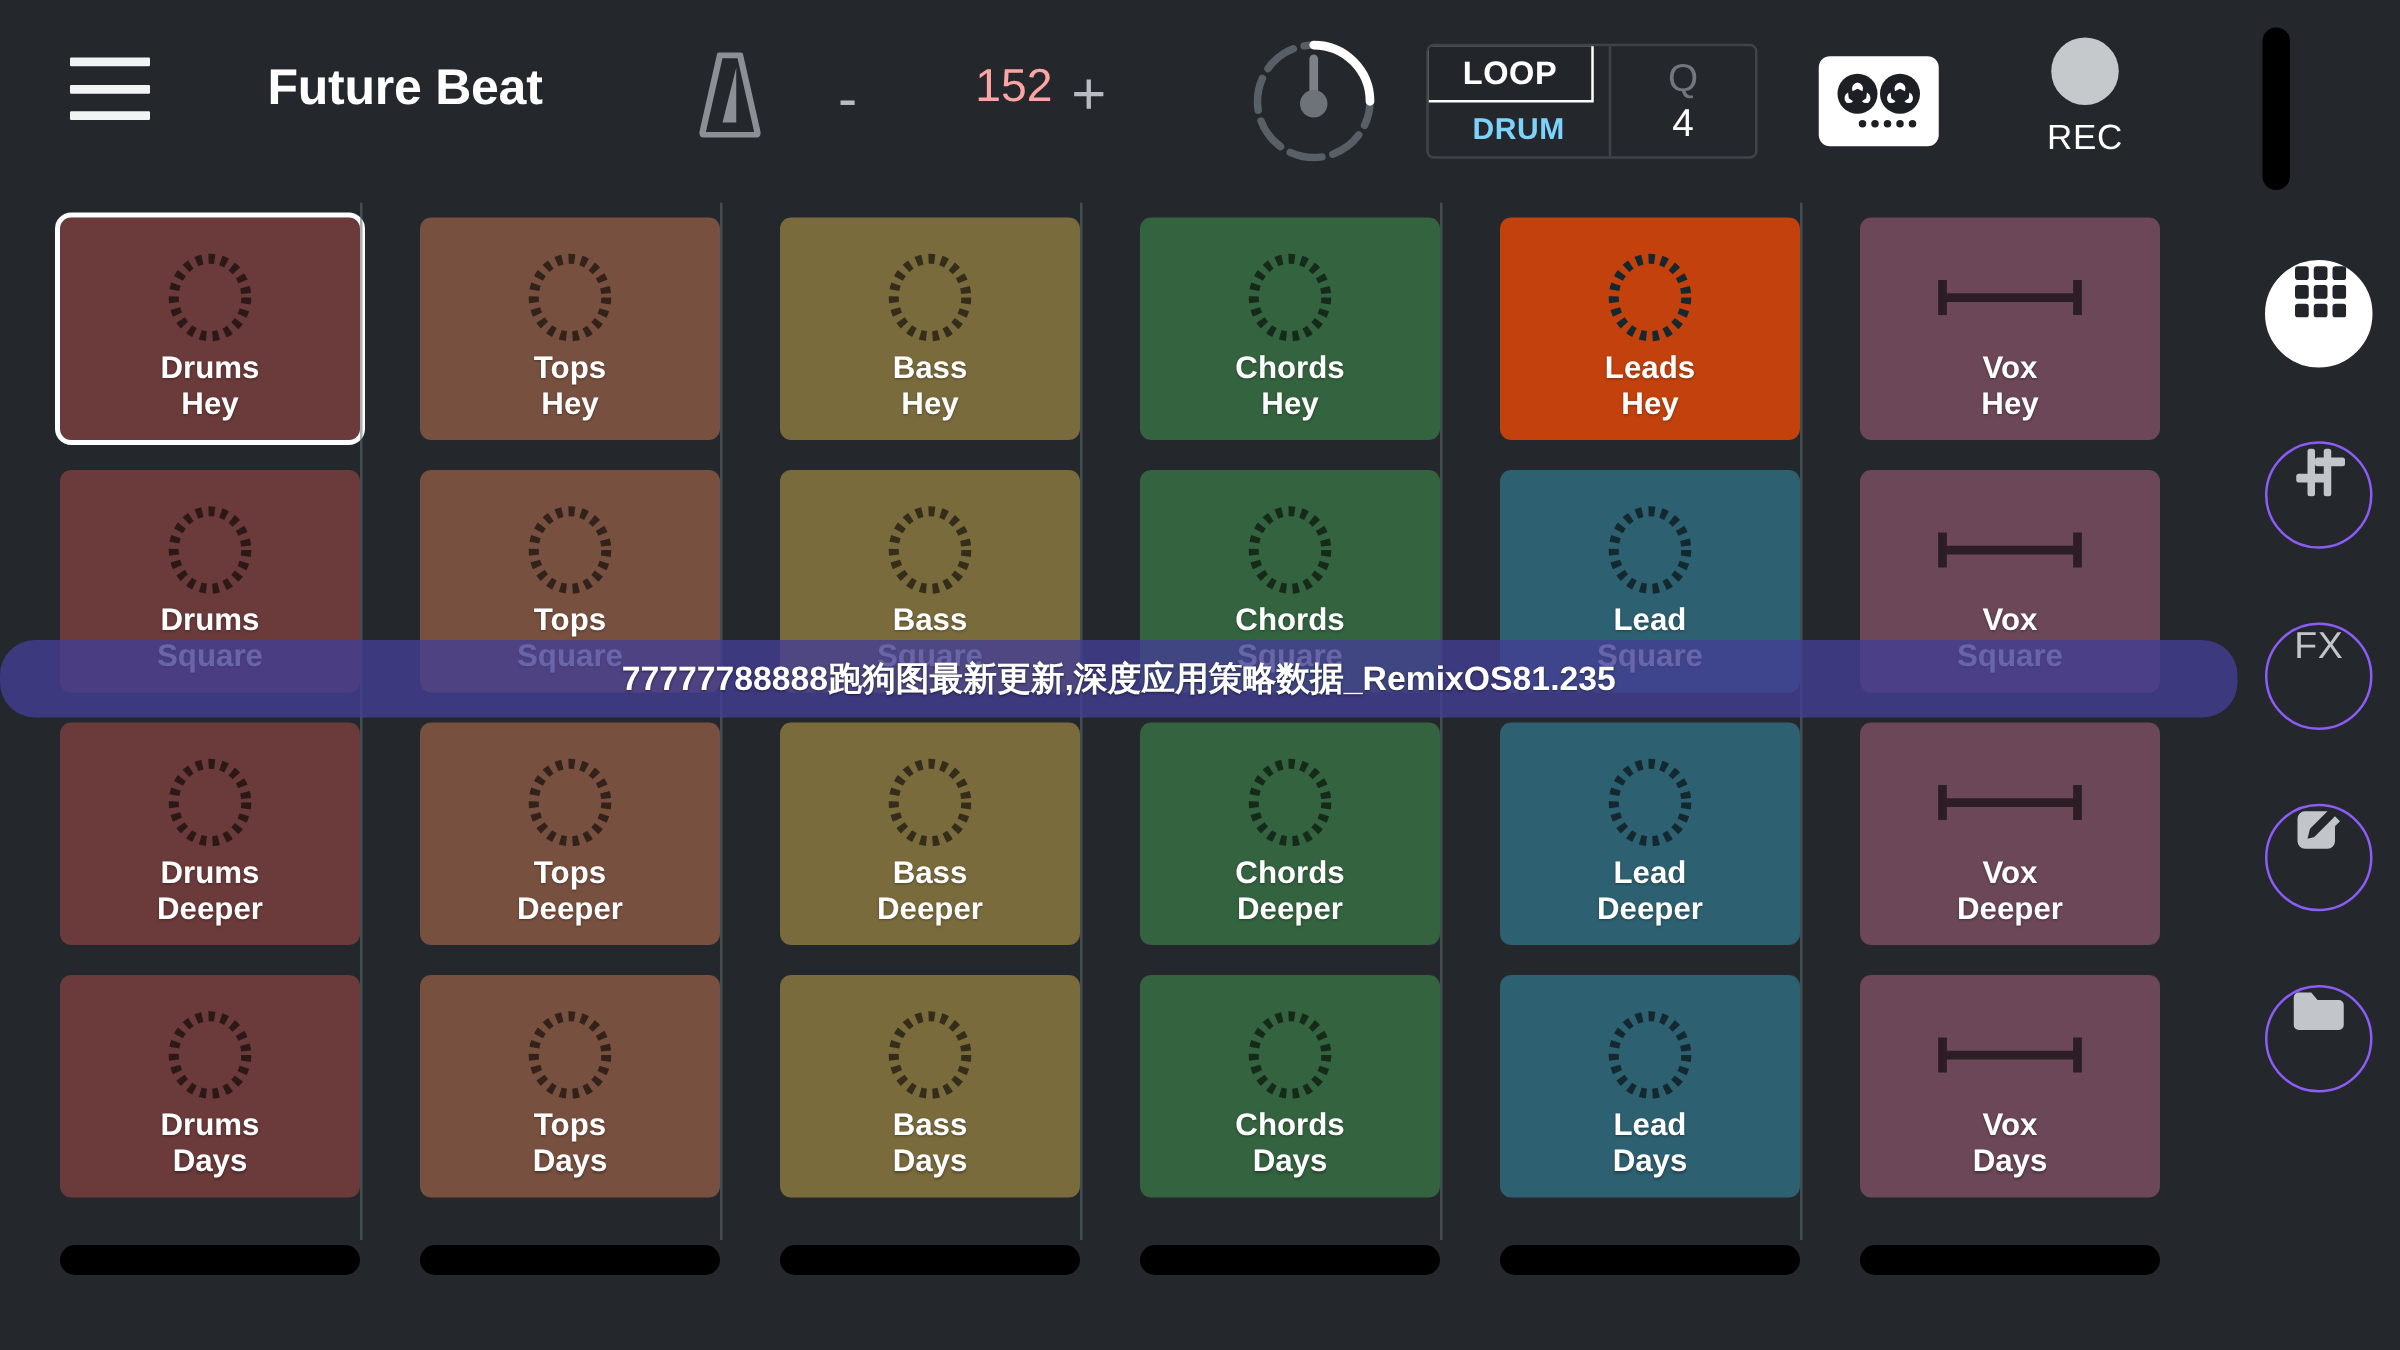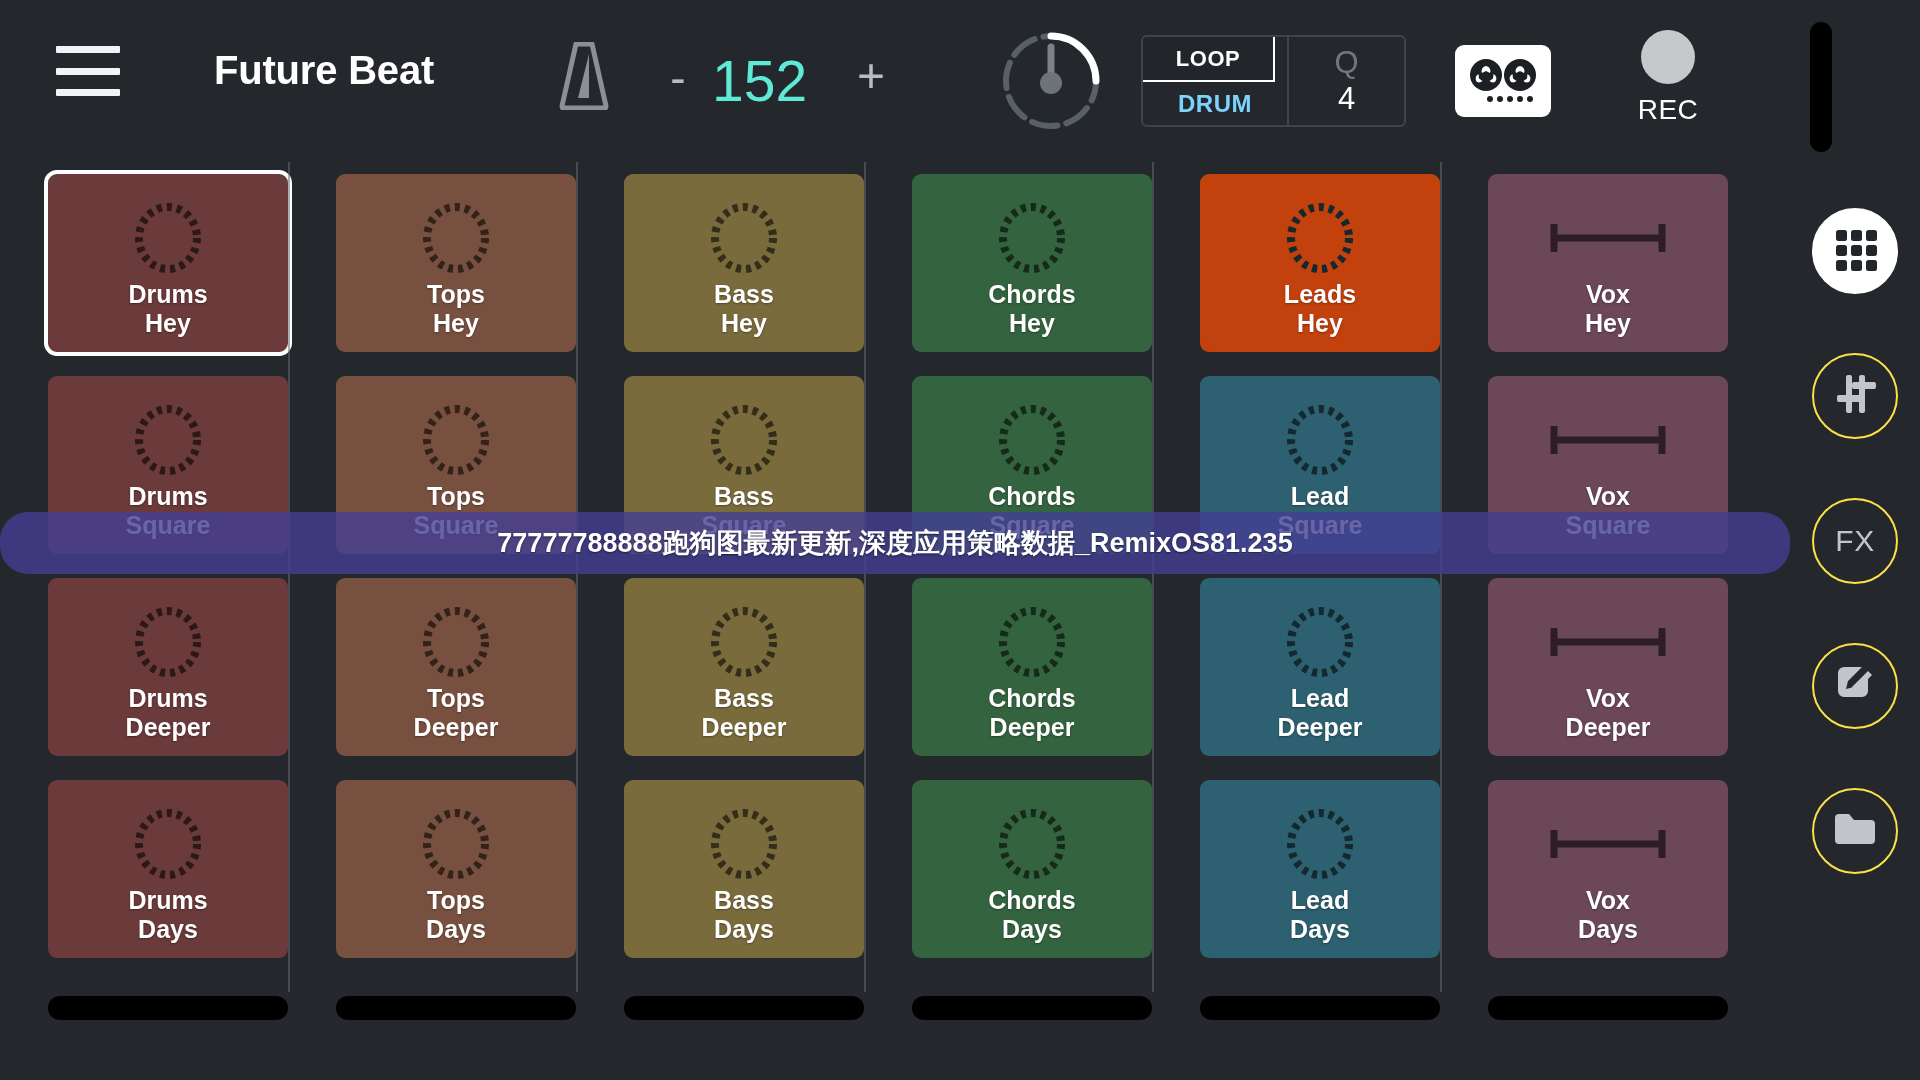--- a/index.html
+++ b/index.html
@@ -37,22 +37,22 @@
     width: 56px; height: 68px;
   }
   .tempo-minus {
     position: absolute; left: 655px; top: 52px;
     width: 46px; height: 52px; color: #b7bcc2;
     font-size: 46px; line-height: 46px; font-weight: 400;
     display: flex; align-items: center; justify-content: center; cursor: pointer;
   }
   .tempo-value {
     position: absolute; left: 712px; top: 48px;
-    width: 130px; text-align: left;
-    font-size: 57px; color: #5eead4; font-weight: 400;
+    width: 130px; text-align: right;
+    font-size: 37px; color: #fca5a5; font-weight: 400;
   }
   .tempo-plus {
     position: absolute; left: 845px; top: 48px;
     width: 52px; height: 56px; color: #b7bcc2;
     font-size: 48px; line-height: 52px; font-weight: 300;
     display: flex; align-items: center; justify-content: center; cursor: pointer;
   }
 
   .knob { position: absolute; left: 995px; top: 25px; width: 112px; height: 112px; cursor: pointer; }
 
@@ -65,21 +65,21 @@
   }
   .loopcol {
     width: 146px; height: 100%;
     display: flex; flex-direction: column;
     border-right: 2px solid #40444a;
   }
   .loop-top {
     flex: 1; display: flex; align-items: center; justify-content: center;
     border: 2px solid #ffffff; margin: -2px 12px 0 -2px;
     background: #22252a;
-    font-size: 22px; font-weight: bold; color: #ffffff; letter-spacing: 0.5px;
+    font-size: 26px; font-weight: bold; color: #ffffff; letter-spacing: 0.5px;
     cursor: pointer;
   }
   .loop-bot {
     flex: 1; display: flex; align-items: center; justify-content: center;
     font-size: 24px; font-weight: bold; color: #7dd3fc; letter-spacing: 0.5px;
     cursor: pointer;
   }
   .qcol {
     flex: 1; display: flex; flex-direction: column;
     align-items: center; justify-content: center; cursor: pointer;
@@ -150,22 +150,22 @@
   }
 
   
   #rail {
     position: absolute; left: 1790px; top: 162px;
     width: 130px; height: 918px;
     display: flex; flex-direction: column; align-items: center;
   }
   .rail-btn {
     width: 86px; height: 86px; border-radius: 50%;
-    border: 2px solid #fde047;
-    display: flex; align-items: center; justify-content: center;
+    border: 2px solid #8b5cf6;
+    display: flex; align-items: flex-start; justify-content: center;
     margin-bottom: 59px; cursor: pointer;
   }
   .rail-btn:first-child { margin-top: 46px; }
   .rail-btn.active { background: #ffffff; border-color: #ffffff; }
   .rail-fx-label { font-size: 30px; color: #c2c6cb; font-weight: 500; letter-spacing: 0.5px; }
 
   
   #watermark {
     position: absolute; left: 0; top: 512px;
     width: 1790px; height: 62px;

